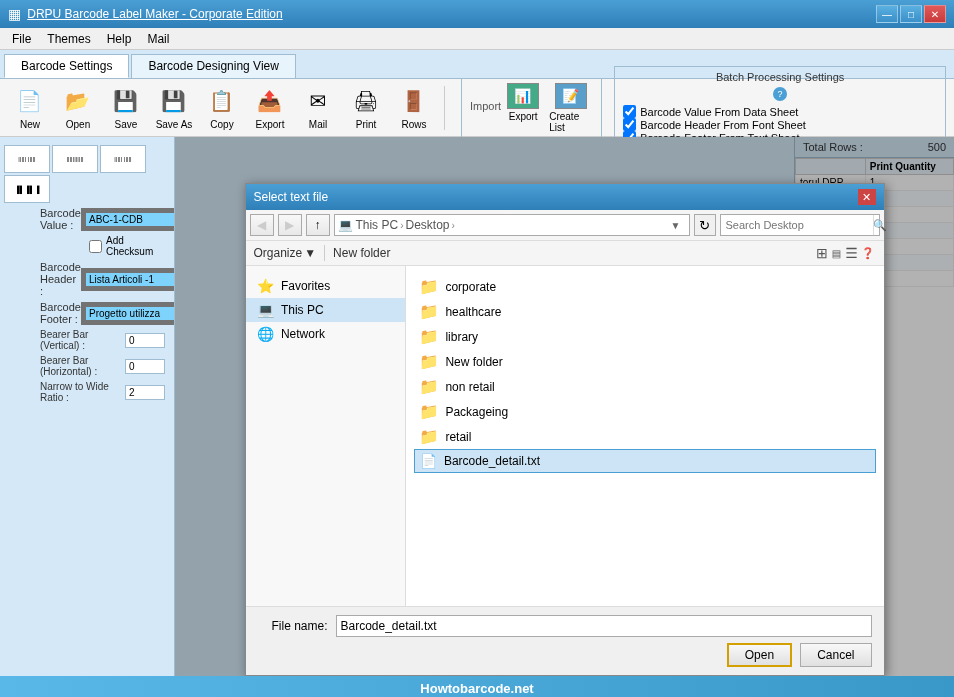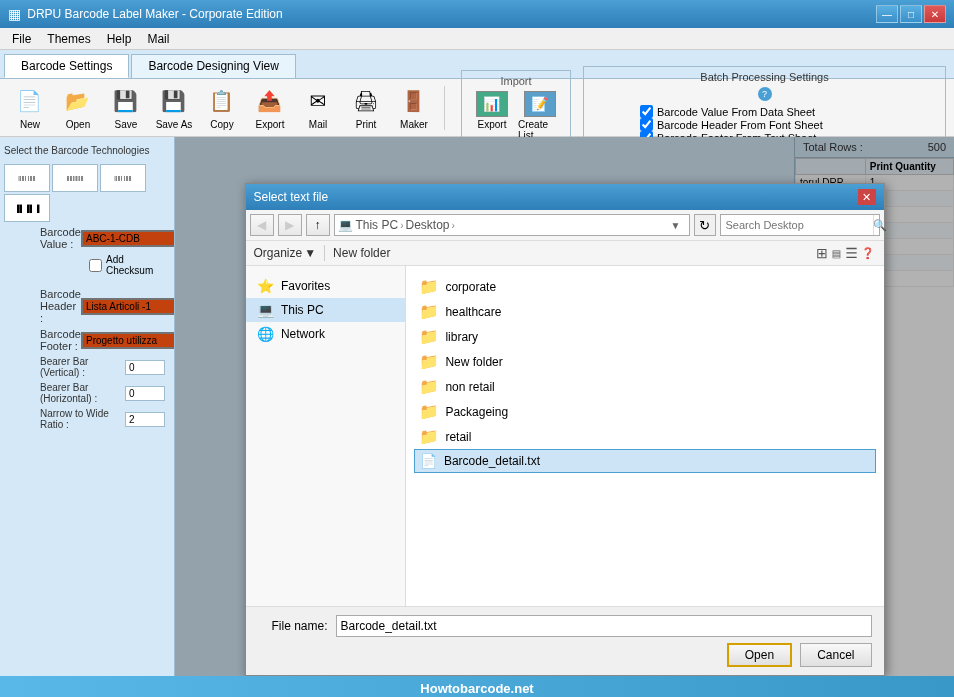--- a/index.html
+++ b/index.html
@@ -11,21 +11,21 @@
       color: white;
       height: 28px;
       display: flex;
       align-items: center;
       justify-content: space-between;
       padding: 0 8px;
       user-select: none;
     }
     .title-bar-left { display: flex; align-items: center; gap: 6px; }
     .title-bar-icon { font-size: 14px; }
-    .title-bar-text { font-size: 12px; }
+    .title-bar-text { font-size: 12px; text-decoration: underline; }
     .title-bar-controls { display: flex; gap: 2px; }
     .title-btn {
       width: 22px; height: 18px; border: 1px solid rgba(255,255,255,0.4);
       background: linear-gradient(to bottom, #5ab0e0, #3a90c8);
       color: white; font-size: 10px; cursor: pointer;
       display: flex; align-items: center; justify-content: center;
     }
     .title-btn.close { background: linear-gradient(to bottom, #e05a5a, #c83a3a); }
 
     
@@ -91,21 +91,21 @@
       display: flex; align-items: center; justify-content: center;
       font-size: 20px;
     }
     .toolbar-sep { width: 1px; height: 44px; background: #ccc; margin: 0 4px; }
 
     
     .import-section {
       border: 1px solid #a0bcd0;
       padding: 4px 8px;
       display: flex;
-      flex-direction: column;
+      flex-direction: row;
       align-items: center;
       margin-left: 8px;
     }
     .import-title { font-size: 11px; color: #555; margin-bottom: 4px; }
     .import-btns { display: flex; gap: 4px; }
     .import-btn {
       display: flex;
       flex-direction: column;
       align-items: center;
       font-size: 10px;
@@ -118,21 +118,21 @@
     .batch-section {
       border: 1px solid #a0bcd0;
       padding: 4px 8px;
       margin-left: 8px;
       flex: 1;
     }
     .batch-title {
       display: flex; align-items: center; gap: 4px;
       font-size: 11px; color: #333; margin-bottom: 4px; flex-direction: column;
     }
-    .batch-checkbox { display: flex; align-items: center; gap: 4px; font-size: 11px; margin-left: 48px; }
+    .batch-checkbox { display: flex; align-items: center; gap: 4px; font-size: 11px; }
 
     
     .main-area {
       display: flex;
       flex: 1;
       overflow: hidden;
       height: calc(697px - 28px - 22px - 26px - 58px - 24px);
     }
 
     
@@ -148,22 +148,22 @@
     .barcode-type-item {
       width: 46px; height: 28px;
       border: 1px solid #a0bcd0;
       background: white;
       cursor: pointer;
       display: flex; align-items: center; justify-content: center;
       font-size: 8px;
     }
     .field-row { display: flex; align-items: center; margin-bottom: 4px; font-size: 11px; margin-left: 36px; }
     .field-label { width: 85px; color: #333; }
-    .field-value { flex: 1; background: #c2410c; border: 2px solid #737373; padding: 1px 3px; font-size: 10px; }
-    .checkbox-row { display: flex; align-items: center; gap: 4px; font-size: 10px; margin-left: 85px; margin-bottom: 12px; justify-content: space-between; }
+    .field-value { flex: 1; background: #7dd3fc; border: 5px solid #737373; padding: 1px 3px; font-size: 10px; }
+    .checkbox-row { display: flex; align-items: center; gap: 4px; font-size: 10px; margin-left: 85px; margin-bottom: 4px; justify-content: space-between; }
 
     
     .settings-tabs { display: flex; margin-top: 4px; }
     .settings-tab { font-size: 10px; padding: 2px 6px; border: 1px solid #a0bcd0; cursor: pointer; background: #e8f4fc; }
     .settings-tab.active { background: white; }
 
     .number-field { width: 40px; background: white; border: 1px solid #a0bcd0; padding: 1px 3px; font-size: 10px; }
 
     
     .right-panel {
@@ -463,21 +463,21 @@
   <div class="toolbar-btn">
     <div class="toolbar-icon">✉</div>
     <span>Mail</span>
   </div>
   <div class="toolbar-btn">
     <div class="toolbar-icon">🖨</div>
     <span>Print</span>
   </div>
   <div class="toolbar-btn">
     <div class="toolbar-icon">🚪</div>
-    <span>Maker</span>
+    <span>Rows</span>
   </div>
 
   <div class="toolbar-sep"></div>
 
   <div class="import-section">
     <div class="import-title">Import</div>
     <div class="import-btns">
       <div class="import-btn">
         <div style="width:32px;height:26px;background:#4a8;border:1px solid #888;display:flex;align-items:center;justify-content:center;font-size:14px;color:white;">📊</div>
         <span>Export</span>
@@ -505,21 +505,20 @@
     <div class="batch-checkbox">
       <input type="checkbox" checked="" style="">
       <span>Barcode Footer From Text Sheet</span>
     </div>
   </div>
 </div>
 
 <div class="main-area" style="position:relative;">
 
   <div class="left-panel">
-    <div class="left-panel-title" style="font-size:10px;">Select the Barcode Technologies</div>
     <div class="barcode-types">
       <div class="barcode-type-item" style="font-size:6px;">||||| |||||</div>
       <div class="barcode-type-item" style="font-size:6px;">|||||||||||</div>
       <div class="barcode-type-item" style="font-size:6px;">||||| |||||</div>
       <div class="barcode-type-item" style="font-size:7px;writing-mode:horizontal-tb;">▐▌▐▌▐</div>
     </div>
 
     <div class="field-row">
       <span class="field-label">Barcode Value :</span>
       <input class="field-value" value="ABC-1-CDB" style="">

